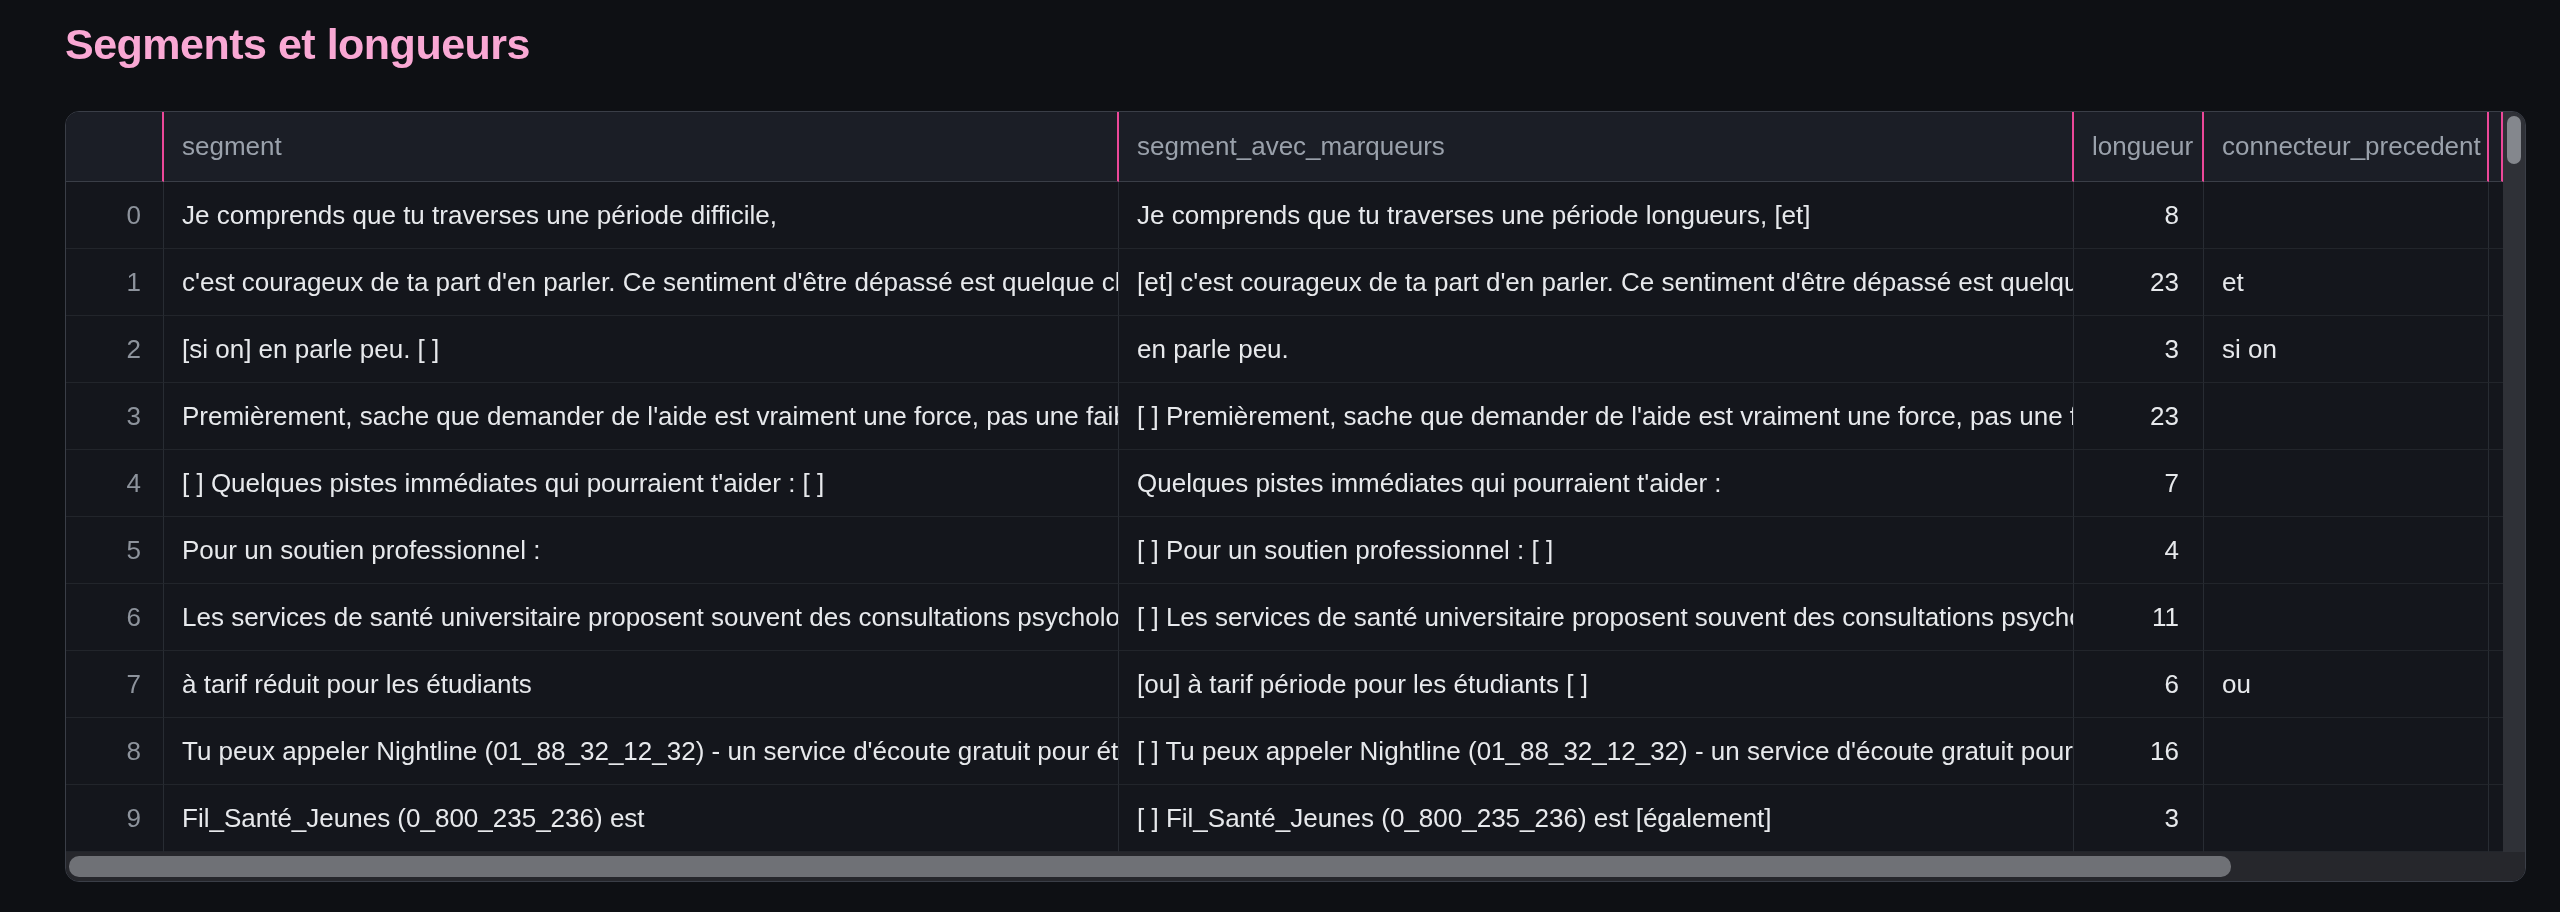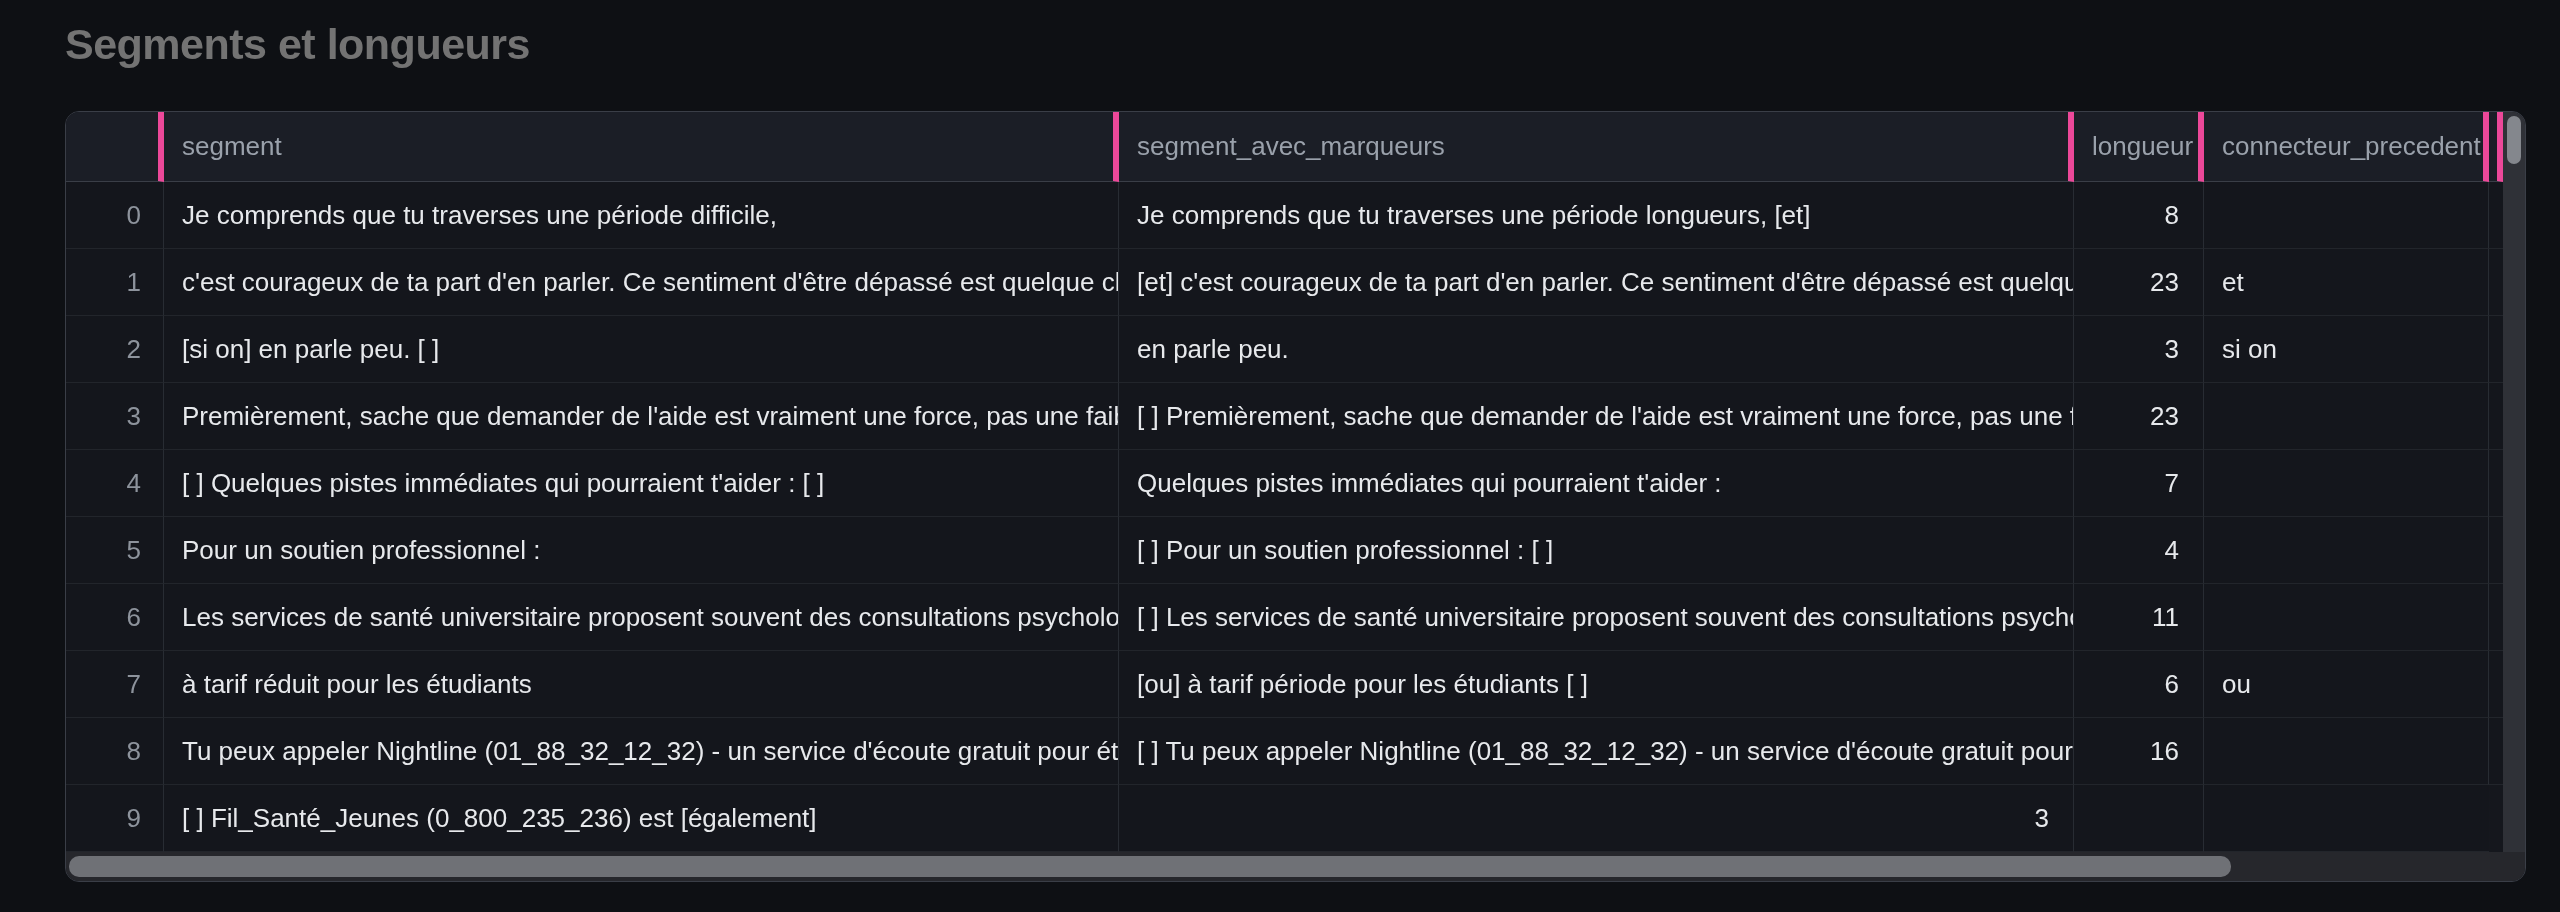--- a/index.html
+++ b/index.html
@@ -5,21 +5,21 @@
   html,body{margin:0;padding:0}
   body{
     width:2560px;height:912px;
     background:#0e1014;
     font-family:"Liberation Sans", sans-serif;
     position:relative;overflow:hidden;
   }
   .page-title{
     position:absolute;left:65px;top:20px;margin:0;
     font-size:43px;font-weight:700;letter-spacing:-0.5px;
-    color:#737373;
+    color:#f9a8d4;
     text-align:right;
   }
   .table-card{
     position:absolute;left:65px;top:111px;
     width:2461px;box-sizing:border-box;
     background:#15171d;
     border:1px solid #3a3e47;border-radius:14px;
     overflow:hidden;
   }
   .body-wrap{display:flex}
@@ -34,21 +34,21 @@
     box-sizing:border-box;
     font-size:26px;color:#e7e9ec;
     line-height:66px;white-space:nowrap;overflow:hidden;
     padding:0 0 0 18px;
     border-right:1px solid #282c33;
     border-bottom:1px solid #22252b;
     background:#14161c;
   }
   .thead .cell{
     background:#1b1e26;color:#9aa1ab;line-height:69px;
-    border-bottom:1px solid #3a3e47;border-right:6px solid #ec4899;
+    border-bottom:1px solid #3a3e47;border-right:2px solid #ec4899;
   }
   .c-index{text-align:right;padding:0 22px 0 0;color:#8d939c}
   .c-long{text-align:right;padding:0 24px 0 18px}
   .c-fill{border-right:none;padding:0}
   .vscroll{
     width:22px;flex:0 0 22px;
     background:#2f3137;position:relative;
   }
   .vthumb{
     position:absolute;top:4px;left:4px;
@@ -158,20 +158,21 @@
         <div class="cell c-index">8</div>
         <div class="cell">Tu peux appeler Nightline (01_88_32_12_32) - un service d'écoute gratuit pour étudia</div>
         <div class="cell">[ ] Tu peux appeler Nightline (01_88_32_12_32) - un service d'écoute gratuit pour étu</div>
         <div class="cell c-long">16</div>
         <div class="cell"></div>
         <div class="cell c-fill"></div>
       </div>
 
       <div class="trow">
         <div class="cell c-index">9</div>
+        <div class="cell">Fil_Santé_Jeunes (0_800_235_236) est</div>
         <div class="cell">[ ] Fil_Santé_Jeunes (0_800_235_236) est [également]</div>
         <div class="cell c-long">3</div>
         <div class="cell"></div>
         <div class="cell c-fill"></div>
       </div>
 
     </div>
 
     <div class="vscroll">
       <div class="vthumb"></div>

